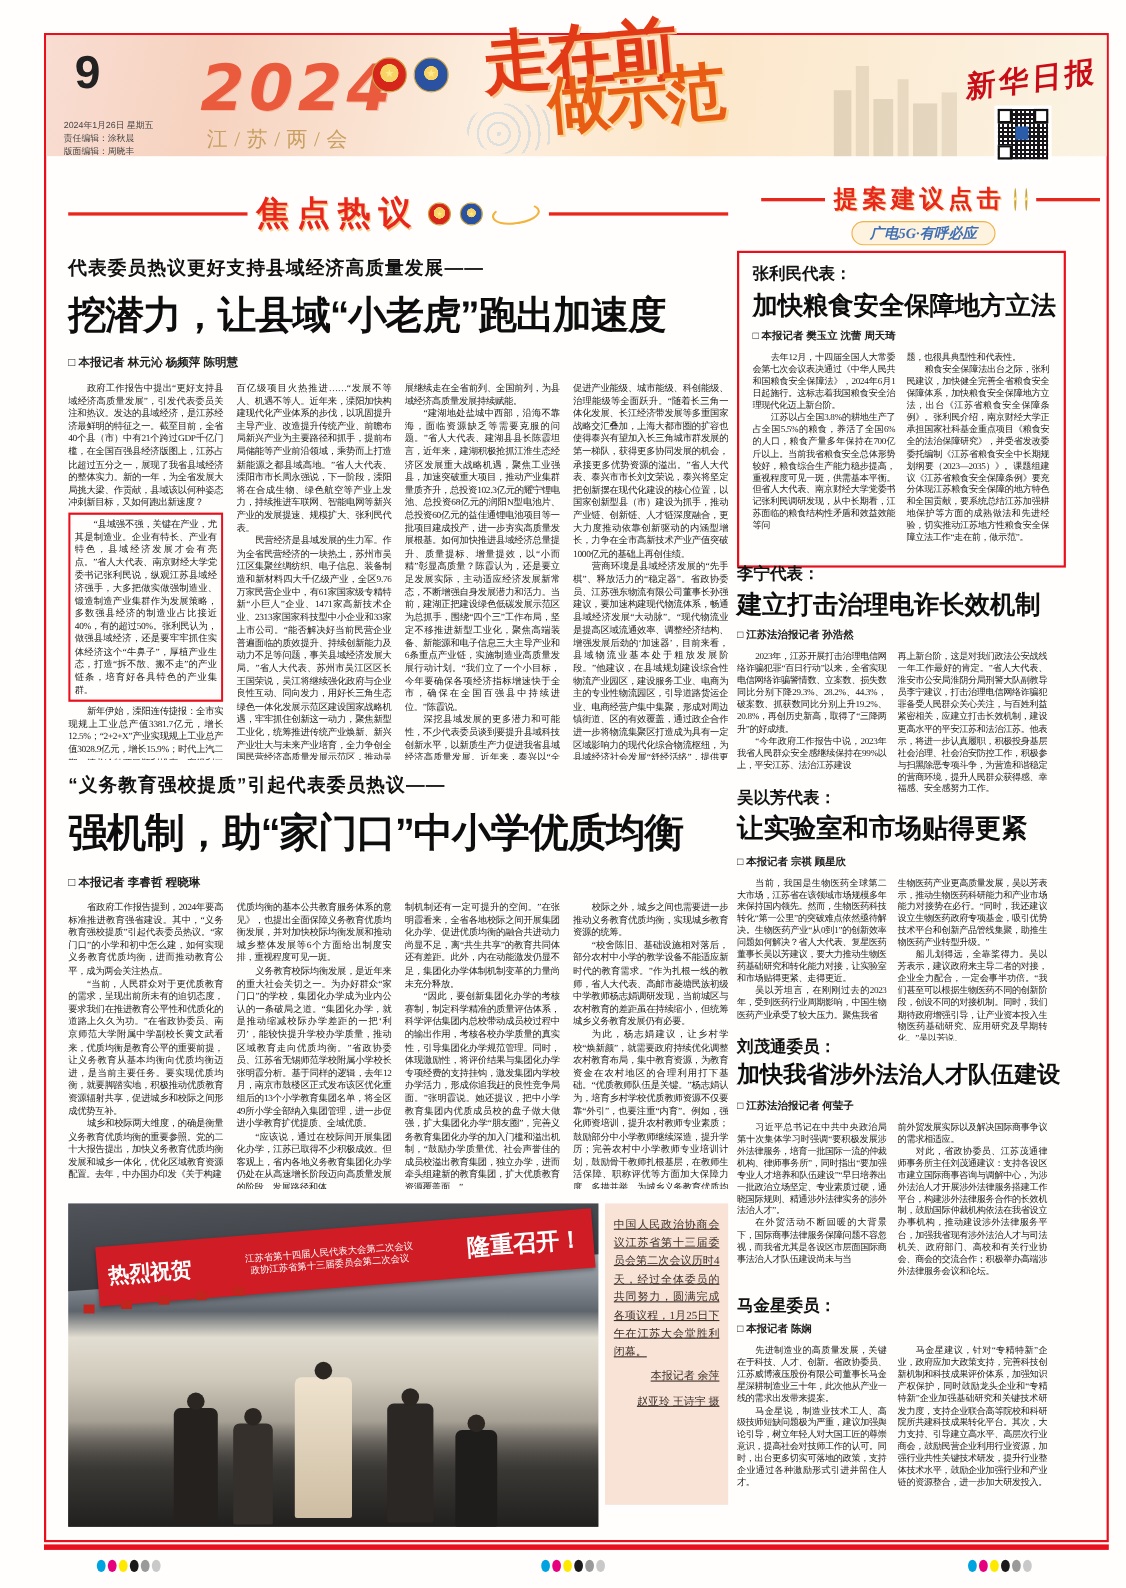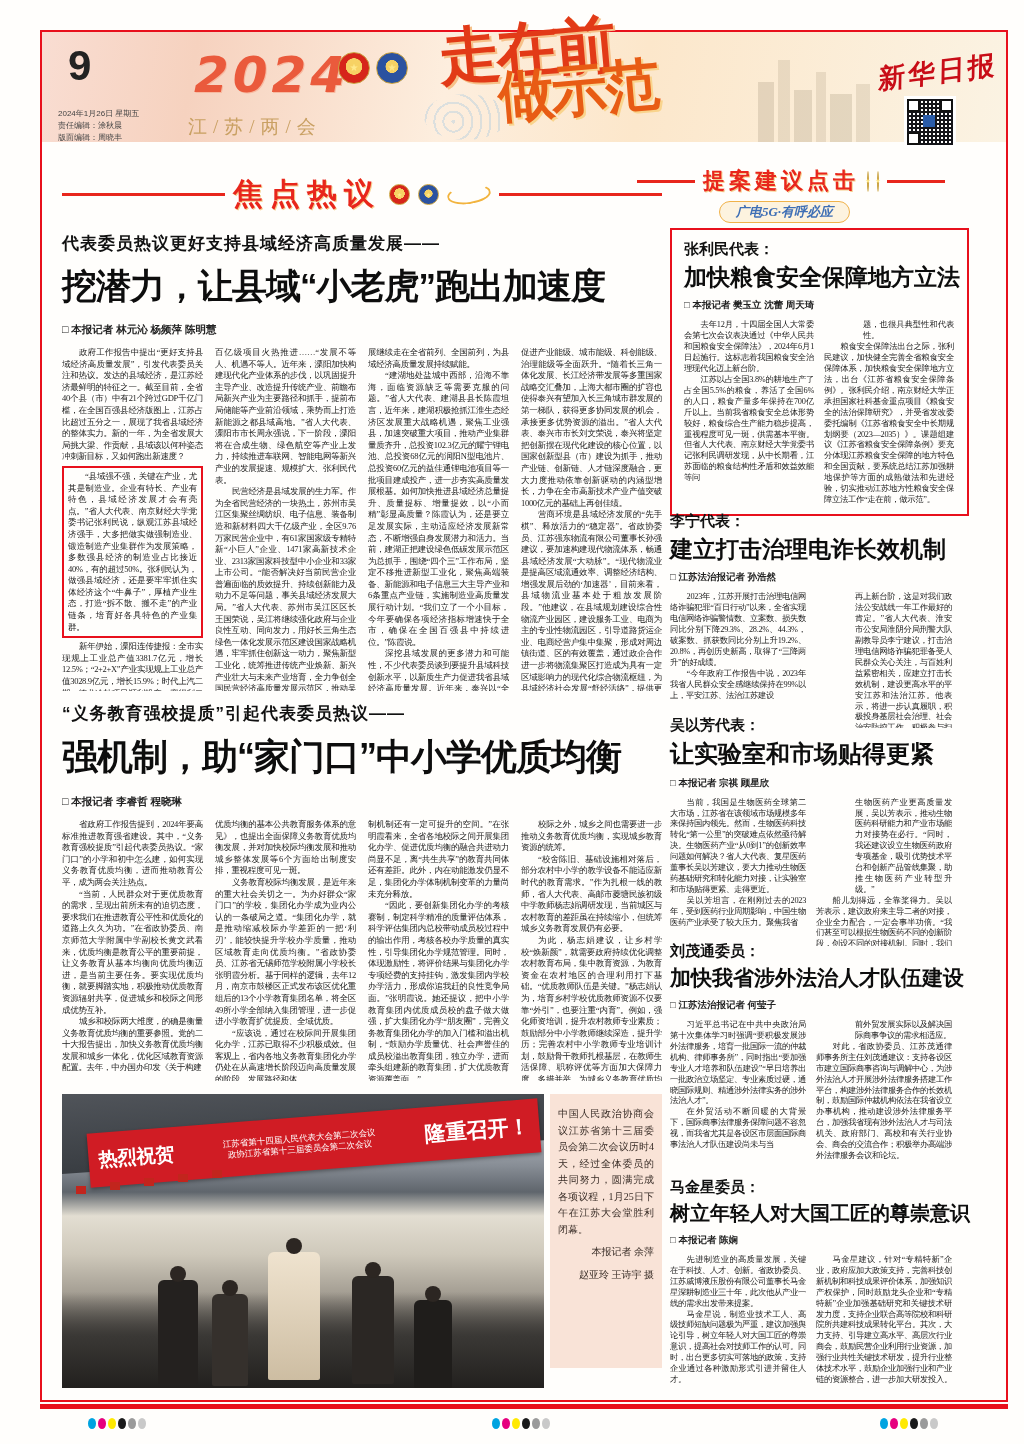--- a/index.html
+++ b/index.html
@@ -7,21 +7,21 @@
        font-family:"Liberation Sans",sans-serif;color:#1d1d1d;overflow:hidden;}
   
   .frame{position:absolute;left:40px;top:30px;width:964px;height:1368px;
          border:2px solid #e8101c;}
   .rule-thick{position:absolute;left:40px;top:1404px;width:968px;height:5px;background:#e8101c;}
   
   .masthead{position:absolute;left:42px;top:32px;width:964px;height:110px;
     background:linear-gradient(100deg,#f9ddd2 0%,#f6d2bf 16%,#fdeede 42%,#fce7cb 62%,#fbf3e3 100%);}
   .pageno{position:absolute;left:26px;top:10px;font-size:42px;font-weight:bold;color:#222;}
   .dateline{position:absolute;left:16px;top:76px;font-size:8px;line-height:12px;color:#444;}
-  .year{position:absolute;left:152px;top:14px;font-size:50px;font-weight:bold;font-style:italic;
+  .year{position:absolute;left:140px;top:14px;font-size:58px;font-weight:bold;font-style:italic;
         color:#ea5a3c;letter-spacing:4px;font-family:"DejaVu Sans",sans-serif;
         text-shadow:1px 1px 0 #f7b9a0;}
   .event{position:absolute;left:146px;top:82px;font-size:19px;letter-spacing:6px;color:#c9a063;
          font-family:"Liberation Serif",serif;}
   .embrow{position:absolute;left:296px;top:20px;display:flex;gap:6px;}
   .emb-n,.emb-p{width:30px;height:30px;border-radius:50%;border:1.5px solid #caa23f;position:relative;}
   .emb-n{background:radial-gradient(circle at 50% 45%,#f7d264 0 36%,#d6251b 38% 100%);}
   .emb-p{background:radial-gradient(circle at 50% 45%,#f7d264 0 28%,#2b52a0 30% 100%);}
   .emb-n::after,.emb-p::after{content:"★";position:absolute;left:50%;top:50%;
     transform:translate(-50%,-58%);color:#ffe98c;font-size:10px;}
@@ -76,21 +76,21 @@
   .bcol.cont p:first-child{text-indent:0;}
   .red-box{border:2px solid #e8101c;padding:3px 4px;margin:3px 0;}
   
   .prop .speaker{font-size:15px;font-weight:800;color:#111;margin:0 0 5px 0;}
   .prop .ptitle{font-weight:900;color:#0d0d0d;line-height:1.15;margin:0 0 9px 0;white-space:nowrap;}
   .prop .pbyline{font-size:9.5px;color:#222;font-weight:bold;margin:0 0 8px 0;}
   .pcols{display:flex;gap:10px;}
   .pcol{width:136px;font-size:8.3px;line-height:10.9px;letter-spacing:-0.3px;text-align:justify;
     color:#1b1b1b;font-family:"Liberation Serif",serif;overflow:hidden;}
   .pcol p{margin:0;text-indent:2em;}
-  .pcol.cont p:first-child{text-indent:0;margin-left:39px;}
+  .pcol.cont p:first-child{text-indent:0;}
   .prop-box{border:2.5px solid #e8101c;padding:10px 12px;}
   
   .photo-block{position:absolute;left:62px;top:1094px;width:600px;height:294px;display:flex;gap:6px;}
   .photo{position:relative;width:482px;height:294px;overflow:hidden;background:
     linear-gradient(180deg,#c4c8cd 0,#aeb3ba 40px,#878d95 72px,#5f656c 98px,#e3ded2 122px,
       #cfc9bb 160px,#a39d92 200px,#6b6660 238px,#45423f 266px,#2f2d2a 294px);}
   .roof{position:absolute;left:-10px;top:-34px;width:110%;height:96px;
     background:linear-gradient(180deg,#55595f,#393d42);transform:rotate(-4deg);}
   .banner{position:absolute;left:26px;top:22px;width:432px;height:54px;background:#d01c24;
     transform:rotate(-4.5deg);display:flex;align-items:center;gap:8px;padding:0 10px;
@@ -105,21 +105,21 @@
   .fig{position:absolute;border-radius:6px 6px 2px 2px;}
   .fig.head::before{content:"";position:absolute;left:50%;top:-14px;transform:translateX(-50%);
     width:16px;height:16px;border-radius:50%;background:#2c2622;}
   .fig-main{left:206px;bottom:8px;width:52px;height:128px;background:linear-gradient(#efe3cf,#cdbda2);}
   .fig-a{left:96px;bottom:4px;width:40px;height:104px;background:#24211f;}
   .fig-b{left:150px;bottom:2px;width:36px;height:92px;background:#35302c;}
   .fig-c{left:290px;bottom:4px;width:42px;height:108px;background:#2b2724;}
   .fig-d{left:352px;bottom:0;width:38px;height:88px;background:#1f1d1b;}
   .caption{width:112px;height:274px;background:#f9e3d7;padding:12px 8px 8px;box-sizing:border-box;
     font-family:"Liberation Serif",serif;font-size:10px;line-height:16.5px;color:#3a2e28;
-    text-align:justify;}
+    text-align:justify;text-decoration:underline;}
   .caption .cred{text-align:right;margin-top:6px;}
   
   .regs{position:absolute;top:1418px;display:flex;gap:2px;}
   .regs i{width:8px;height:11px;border-radius:50%;display:block;}
   .rc{background:#00a3e0}.rm{background:#e6007e}.ry{background:#ffe900}
   .rk{background:#1a1a1a}.rg1{background:#9a9a9a}.rg2{background:#c9c9c9}
   .abs{position:absolute;}
 </style>
 </head>
 <body>
@@ -157,21 +157,21 @@
 
 <div class="sec" style="left:62px;top:174px;width:600px;">
   <div class="hline"></div>
   <div class="sec-title" style="font-size:30px;">焦点热议</div>
   <div class="emb-n sm"></div>
   <div class="emb-p sm"></div>
   <div class="swirl"></div>
   <div class="hline"></div>
 </div>
 
-<div class="abs" style="left:637px;top:166px;width:295px;">
+<div class="abs" style="left:692px;top:166px;width:295px;">
   <div class="sec" style="position:static;">
     <div class="hline short"></div>
     <div class="sec-title" style="font-size:22px;letter-spacing:4px;">提案建议点击</div>
     <div class="emb-n sm"></div>
     <div class="emb-p sm"></div>
     <div class="hline short"></div>
   </div>
   <div class="pill"><span>广电5G·有呼必应</span></div>
 </div>
 
@@ -318,21 +318,20 @@
       </div>
     <div class="pcol cont" style="height:150px;">
         <p>前外贸发展实际以及解决国际商事争议的需求相适应。</p>
         <p>对此，省政协委员、江苏茂通律师事务所主任刘茂通建议：支持各设区市建立国际商事咨询与调解中心，为涉外法治人才开展涉外法律服务搭建工作平台，构建涉外法律服务合作的长效机制，鼓励国际仲裁机构依法在我省设立办事机构，推动建设涉外法律服务平台，加强我省现有涉外法治人才与司法机关、政府部门、高校和有关行业协会、商会的交流合作；积极举办高端涉外法律服务会议和论坛。</p>
       </div>
   </div>
 </div>
 
 <div class="abs prop" style="left:670px;top:1178px;width:295px;">
   <div class="speaker">马金星委员：</div>
-  <div class="ptitle" style="font-size:20px;">树立年轻人对大国工匠的尊崇意识</div>
   <div class="pbyline">□ 本报记者 陈娴</div>
   <div class="pcols">
     <div class="pcol" style="height:140px;">
         <p>先进制造业的高质量发展，关键在于科技、人才、创新。省政协委员、江苏威博液压股份有限公司董事长马金星深耕制造业三十年，此次他从产业一线的需求出发带来提案。</p>
         <p>马金星说，制造业技术工人、高级技师短缺问题极为严重，建议加强舆论引导，树立年轻人对大国工匠的尊崇意识，提高社会对技师工作的认可。同时，出台更多切实可落地的政策，支持企业通过各种激励形式引进并留住人才。</p>
       </div>
     <div class="pcol" style="height:140px;">
         <p>马金星建议，针对“专精特新”企业，政府应加大政策支持，完善科技创新机制和科技成果评价体系，加强知识产权保护，同时鼓励龙头企业和“专精特新”企业加强基础研究和关键技术研发力度，支持企业联合高等院校和科研院所共建科技成果转化平台。其次，大力支持、引导建立高水平、高层次行业商会，鼓励民营企业利用行业资源，加强行业共性关键技术研发，提升行业整体技术水平，鼓励企业加强行业和产业链的资源整合，进一步加大研发投入。</p>
       </div>
   </div>

